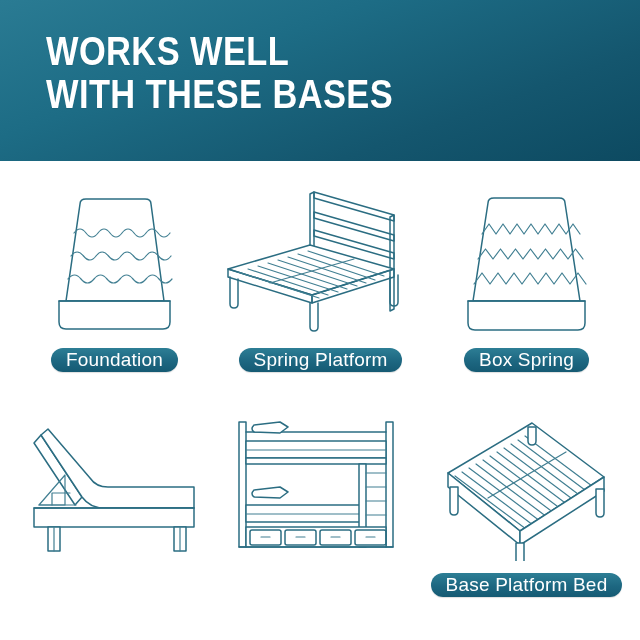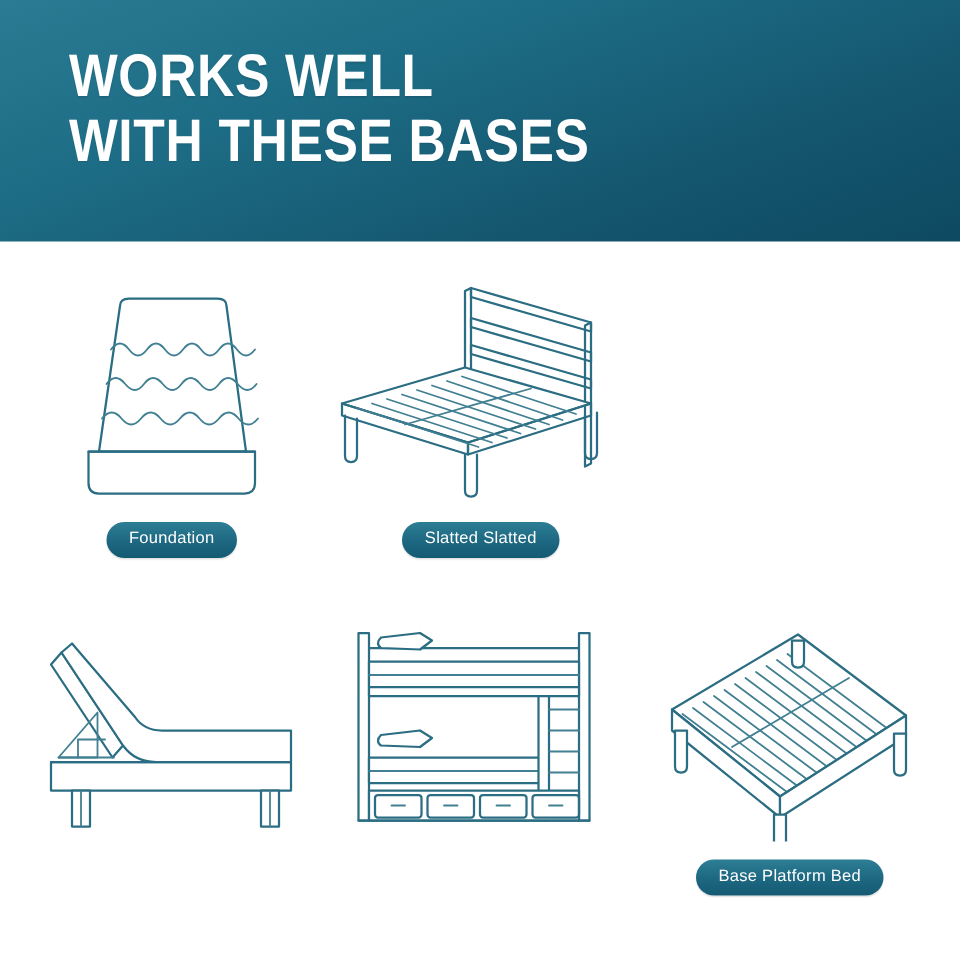--- a/index.html
+++ b/index.html
@@ -71,21 +71,21 @@
     left: 0;
     width: 213px;
     text-align: center;
   }
   .pill {
     display: inline-block;
     padding: 4px 15px 5px 15px;
     border-radius: 14px;
     background: linear-gradient(180deg, #2d7e95 0%, #1d6781 55%, #155a73 100%);
     color: #ffffff;
-    font-size: 11px;
+    font-size: 19px;
     line-height: 15px;
     letter-spacing: 0.2px;
     white-space: nowrap;
     box-shadow: 0 1px 1px rgba(0,0,0,0.13);
   }
 
   
   .ln {
     fill: none;
     stroke: #2b6d82;
@@ -165,24 +165,44 @@
 
             <line class="ln-thin" x1="56" y1="112" x2="140" y2="88"></line>
 
             <path class="ln" d="M16 106 L16 133 Q16 137 20 137 Q24 137 24 133 L24 108"></path>
             <path class="ln" d="M96 132 L96 156 Q96 160 100 160 Q104 160 104 156 L104 132"></path>
             <path class="ln" d="M176 106 L176 131 Q176 135 180 135 Q184 135 184 131 L184 104"></path>
           </g>
         </svg>
       </div>
       <div class="pill-wrap" style="top:177px;">
-        <span class="pill">Slatted Slatted</span>
-      </div>
-    </div>
-
+        <span class="pill">Spring Platform</span>
+      </div>
+    </div>
+
+    <div class="cell" style="left:420px; top:10px;">
+      <div class="art" style="height:165px;">
+        <svg viewBox="0 0 213 165" xmlns="http://www.w3.org/2000/svg" aria-hidden="true">
+          <g>
+
+            <path class="ln fillwhite" d="M68 32 Q68 27 74 27 L139 27 Q145 27 145 32 L160 130 L53 130 Z"></path>
+
+            <path class="ln-thin" d="M62 63 l7 -10 l7 10 l7 -10 l7 10 l7 -10 l7 10 l7 -10 l7 10 l7 -10 l7 10 l7 -10 l7 10 l7 -10 l7 10"></path>
+            <path class="ln-thin" d="M58 88 l7.5 -10 l7.5 10 l7.5 -10 l7.5 10 l7.5 -10 l7.5 10 l7.5 -10 l7.5 10 l7.5 -10 l7.5 10 l7.5 -10 l7.5 10 l7.5 -10 l7.5 10"></path>
+            <path class="ln-thin" d="M54 113 l8 -11 l8 11 l8 -11 l8 11 l8 -11 l8 11 l8 -11 l8 11 l8 -11 l8 11 l8 -11 l8 11 l8 -11 l8 11"></path>
+
+            <path class="ln fillwhite" d="M48 130 L165 130 L165 152 Q165 159 158 159 L55 159 Q48 159 48 152 Z"></path>
+            <line class="ln" x1="48" y1="130" x2="165" y2="130"></line>
+          </g>
+        </svg>
+      </div>
+      <div class="pill-wrap" style="top:177px;">
+        <span class="pill">Box Spring</span>
+      </div>
+    </div>
 
     <div class="cell" style="left:8px; top:240px;">
       <div class="art" style="height:160px;">
         <svg viewBox="0 0 213 160" xmlns="http://www.w3.org/2000/svg" aria-hidden="true">
           <g>
 
             <path class="ln fillwhite" d="M26 42 L33 34 L74 96 L67 104 Z"></path>
 
             <path class="ln fillwhite" d="M33 34 L74 96 Q82 107 96 107 L186 107 L186 86 L100 86 Q88 86 82 77 L40 28 Z"></path>
 

